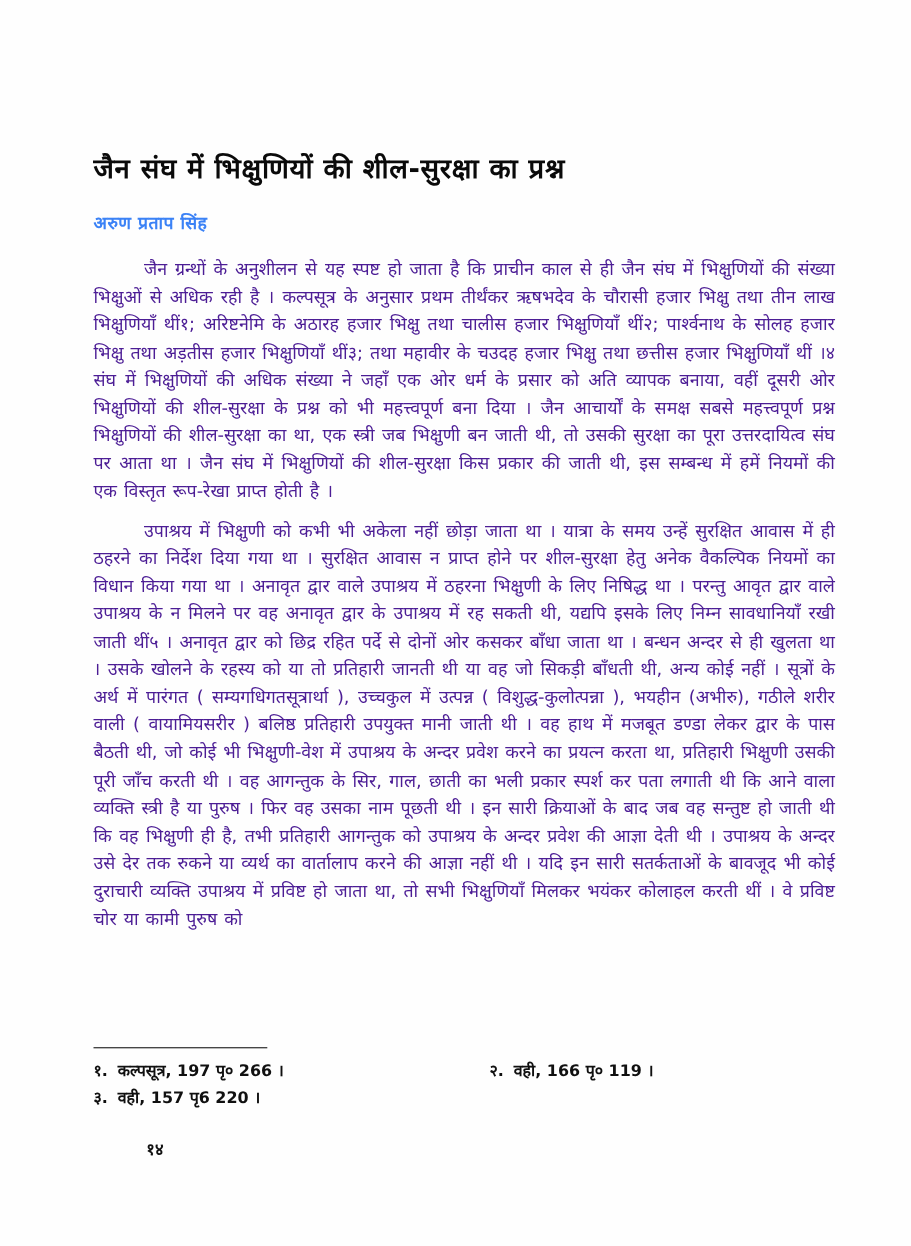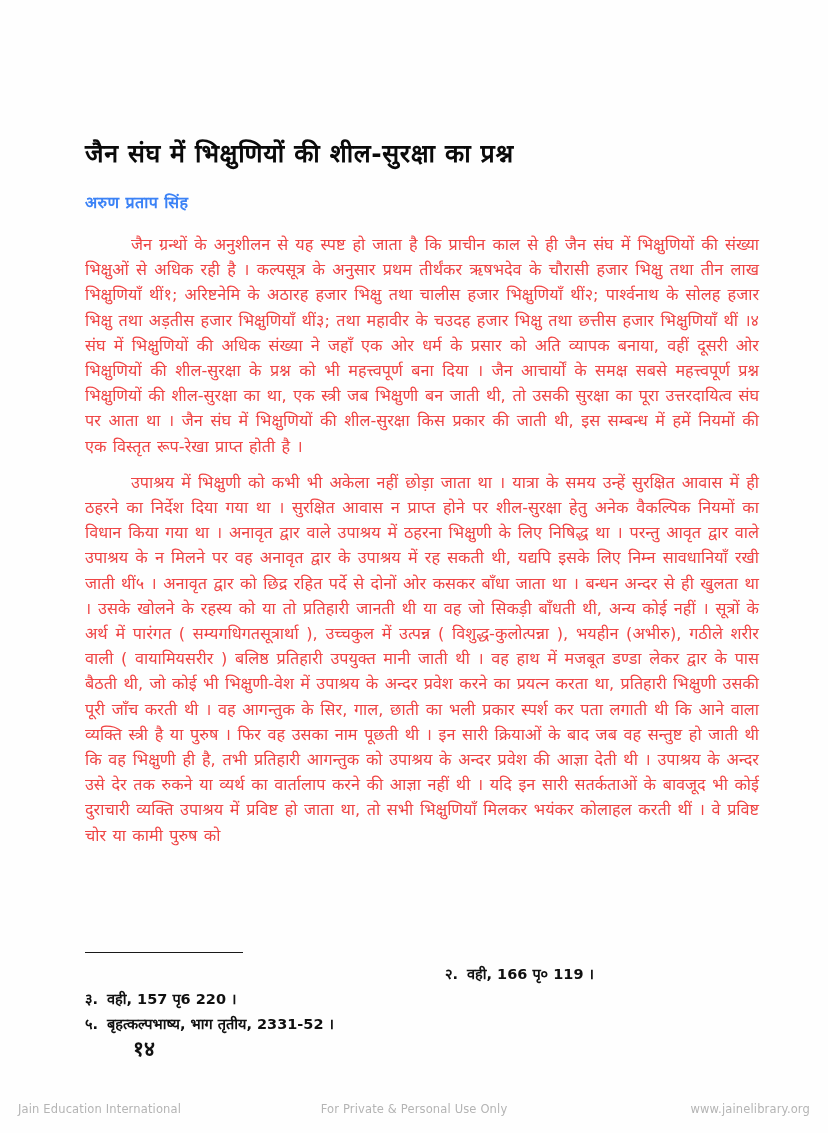--- a/index.html
+++ b/index.html
@@ -55,21 +55,21 @@
     top: 232px;
     width: 674px;
   }
   .para {
     margin: 0;
     font-size: 16.2px;
     line-height: 25.2px;
     text-align: justify;
     text-justify: inter-word;
     word-spacing: 1.2px;
-    color: #ef4444;
+    color: #4c1d95;
   }
   .para + .para {
     margin-top: 11px;
   }
   .para .indent {
     display: inline-block;
     width: 46px;
   }
 
   
@@ -108,21 +108,21 @@
     font-weight: 700;
   }
   .fn-col-left  { left: 0px; }
   .fn-col-right { left: 360px; }
 
   
   .page-number {
     position: absolute;
     left: 133px;
     top: 1034px;
-    font-size: 21px;
+    font-size: 15px;
     font-weight: 700;
     color: #121212;
   }
 
   
   .footer {
     position: absolute;
     left: 0;
     right: 0;
     top: 1098px;
@@ -160,40 +160,33 @@
   <div class="body-text">
     <p class="para"><span class="indent"></span><span>जैन ग्रन्थों के अनुशीलन से यह स्पष्ट हो जाता है कि प्राचीन काल से ही जैन संघ में भिक्षुणियों की संख्या भिक्षुओं से अधिक रही है । कल्पसूत्र के अनुसार प्रथम तीर्थंकर ऋषभदेव के चौरासी हजार भिक्षु तथा तीन लाख भिक्षुणियाँ थीं१; अरिष्टनेमि के अठारह हजार भिक्षु तथा चालीस हजार भिक्षुणियाँ थीं२; पार्श्वनाथ के सोलह हजार भिक्षु तथा अड़तीस हजार भिक्षुणियाँ थीं३; तथा महावीर के चउदह हजार भिक्षु तथा छत्तीस हजार भिक्षुणियाँ थीं ।४ संघ में भिक्षुणियों की अधिक संख्या ने जहाँ एक ओर धर्म के प्रसार को अति व्यापक बनाया, वहीं दूसरी ओर भिक्षुणियों की शील-सुरक्षा के प्रश्न को भी महत्त्वपूर्ण बना दिया । जैन आचार्यों के समक्ष सबसे महत्त्वपूर्ण प्रश्न भिक्षुणियों की शील-सुरक्षा का था, एक स्त्री जब भिक्षुणी बन जाती थी, तो उसकी सुरक्षा का पूरा उत्तरदायित्व संघ पर आता था । जैन संघ में भिक्षुणियों की शील-सुरक्षा किस प्रकार की जाती थी, इस सम्बन्ध में हमें नियमों की एक विस्तृत रूप-रेखा प्राप्त होती है ।</span></p>
     <p class="para"><span class="indent"></span><span>उपाश्रय में भिक्षुणी को कभी भी अकेला नहीं छोड़ा जाता था । यात्रा के समय उन्हें सुरक्षित आवास में ही ठहरने का निर्देश दिया गया था । सुरक्षित आवास न प्राप्त होने पर शील-सुरक्षा हेतु अनेक वैकल्पिक नियमों का विधान किया गया था । अनावृत द्वार वाले उपाश्रय में ठहरना भिक्षुणी के लिए निषिद्ध था । परन्तु आवृत द्वार वाले उपाश्रय के न मिलने पर वह अनावृत द्वार के उपाश्रय में रह सकती थी, यद्यपि इसके लिए निम्न सावधानियाँ रखी जाती थीं५ । अनावृत द्वार को छिद्र रहित पर्दे से दोनों ओर कसकर बाँधा जाता था । बन्धन अन्दर से ही खुलता था । उसके खोलने के रहस्य को या तो प्रतिहारी जानती थी या वह जो सिकड़ी बाँधती थी, अन्य कोई नहीं । सूत्रों के अर्थ में पारंगत ( सम्यगधिगतसूत्रार्था ), उच्चकुल में उत्पन्न ( विशुद्ध-कुलोत्पन्ना ), भयहीन (अभीरु), गठीले शरीर वाली ( वायामियसरीर ) बलिष्ठ प्रतिहारी उपयुक्त मानी जाती थी । वह हाथ में मजबूत डण्डा लेकर द्वार के पास बैठती थी, जो कोई भी भिक्षुणी-वेश में उपाश्रय के अन्दर प्रवेश करने का प्रयत्न करता था, प्रतिहारी भिक्षुणी उसकी पूरी जाँच करती थी । वह आगन्तुक के सिर, गाल, छाती का भली प्रकार स्पर्श कर पता लगाती थी कि आने वाला व्यक्ति स्त्री है या पुरुष । फिर वह उसका नाम पूछती थी । इन सारी क्रियाओं के बाद जब वह सन्तुष्ट हो जाती थी कि वह भिक्षुणी ही है, तभी प्रतिहारी आगन्तुक को उपाश्रय के अन्दर प्रवेश की आज्ञा देती थी । उपाश्रय के अन्दर उसे देर तक रुकने या व्यर्थ का वार्तालाप करने की आज्ञा नहीं थी । यदि इन सारी सतर्कताओं के बावजूद भी कोई दुराचारी व्यक्ति उपाश्रय में प्रविष्ट हो जाता था, तो सभी भिक्षुणियाँ मिलकर भयंकर कोलाहल करती थीं । वे प्रविष्ट चोर या कामी पुरुष को</span></p>
   </div>
 
   <div class="fn-rule"></div>
 
   <div class="footnotes">
 
     <div class="fn-row">
+      <div class="fn-item fn-col-left">
+        <span class="fn-num">१.</span><span>कल्पसूत्र, 197 पृ० 266 ।</span>
+      </div>
       <div class="fn-item fn-col-right">
         <span class="fn-num">२.</span><span>वही, 166 पृ० 119 ।</span>
       </div>
     </div>
 
     <div class="fn-row">
       <div class="fn-item fn-col-left">
         <span class="fn-num">३.</span><span>वही, 157 पृ6 220 ।</span>
       </div>
     </div>
 
-    <div class="fn-row">
-      <div class="fn-item fn-col-left">
-        <span class="fn-num">५.</span><span>बृहत्कल्पभाष्य, भाग तृतीय, 2331-52 ।</span>
-      </div>
-    </div>
 
   </div>
 
   <div class="page-number">१४</div>
 
-  <div class="footer">
-    <span class="footer-left">Jain Education International</span>
-    <span class="footer-center">For Private &amp; Personal Use Only</span>
-    <span class="footer-right">www.jainelibrary.org</span>
-  </div>
 
 </div>
 
 </body></html>

